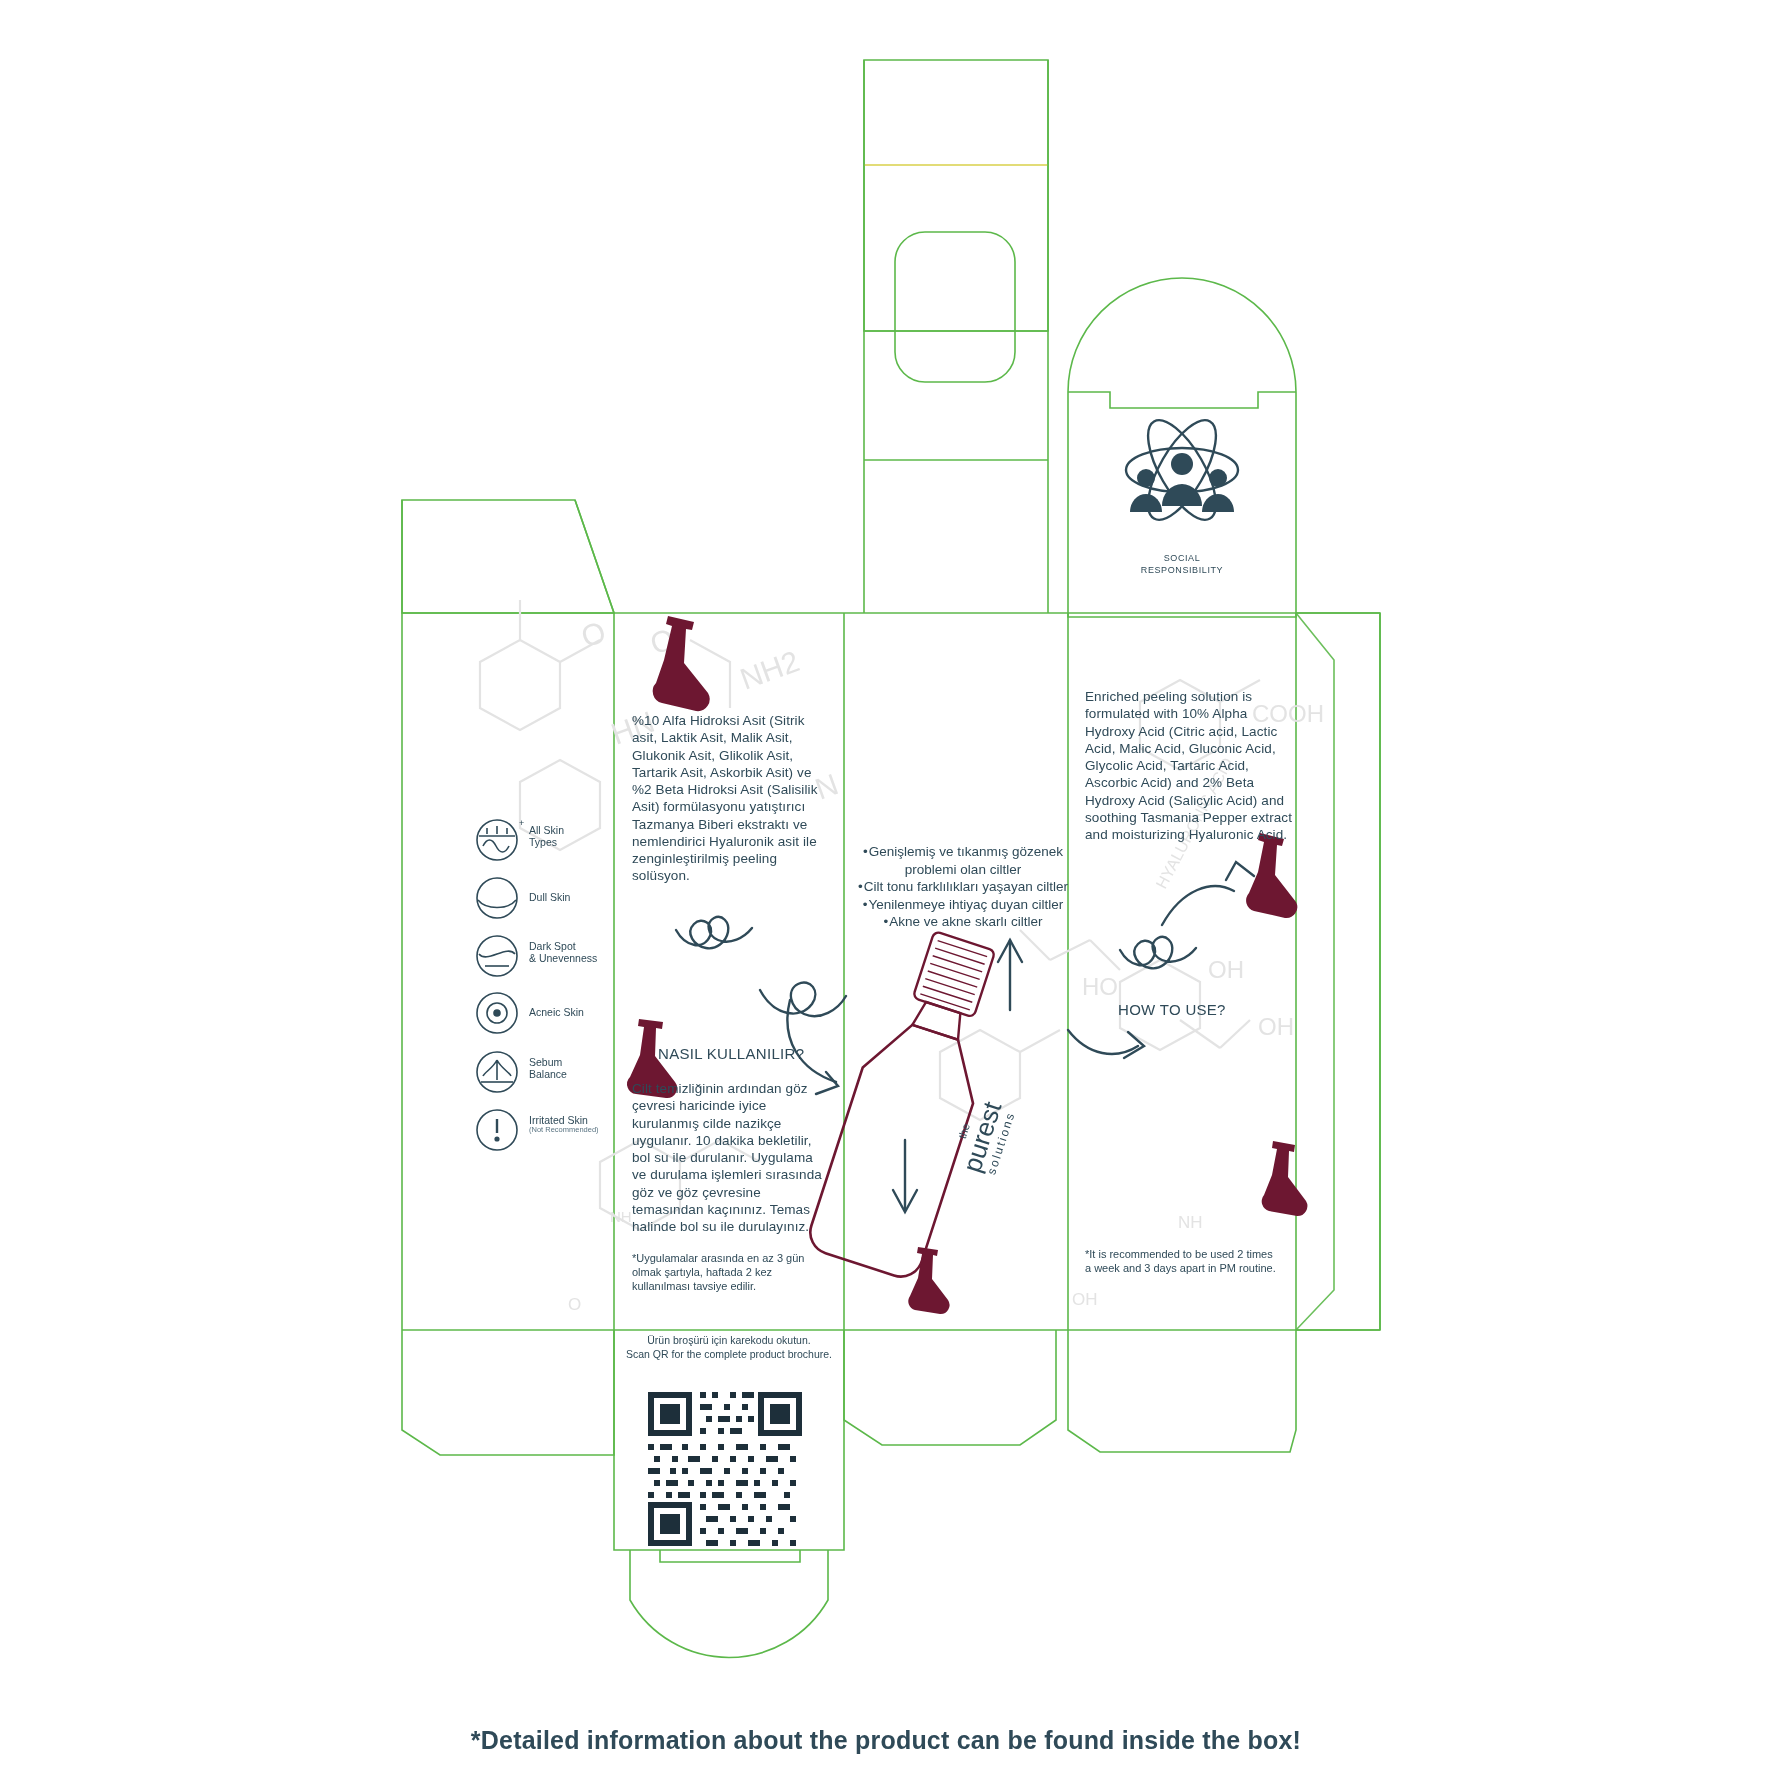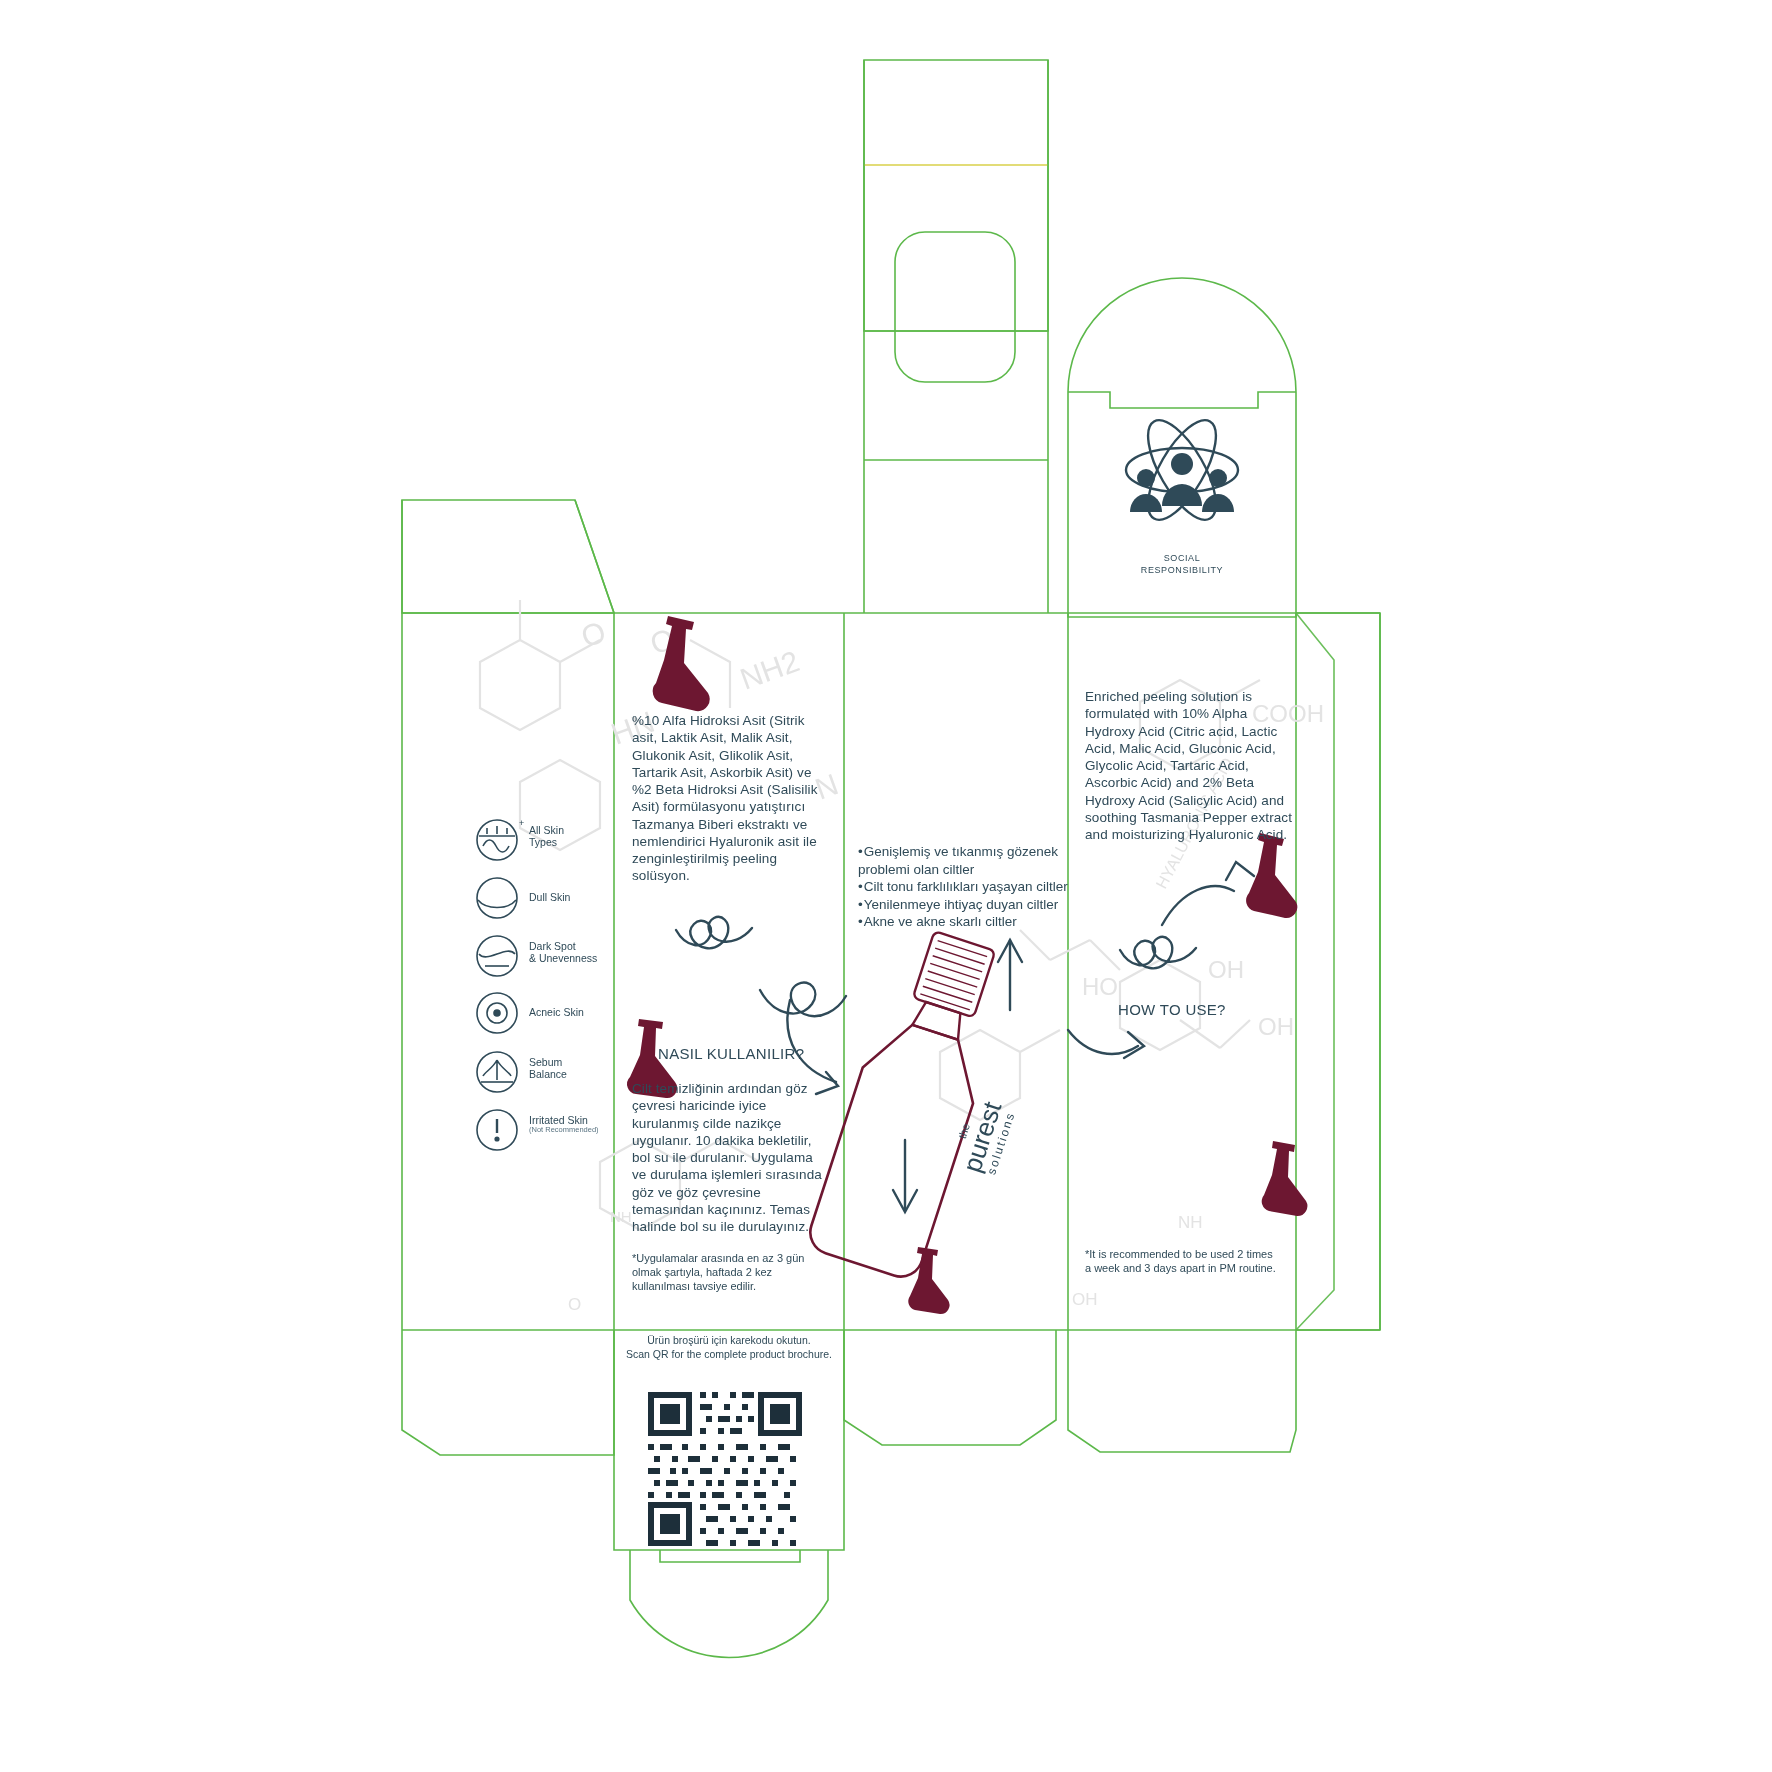--- a/index.html
+++ b/index.html
@@ -352,21 +352,21 @@
   </div>
 
   <div class="panel-text" style="left:632px; top:712px; width:190px;">%10 Alfa Hidroksi Asit (Sitrik asit, Laktik Asit, Malik Asit, Glukonik Asit, Glikolik Asit, Tartarik Asit, Askorbik Asit) ve %2 Beta Hidroksi Asit (Salisilik Asit) formülasyonu yatıştırıcı Tazmanya Biberi ekstraktı ve nemlendirici Hyaluronik asit ile zenginleştirilmiş peeling solüsyon.</div>
 
   <div class="heading" style="left:658px; top:1045px;">NASIL KULLANILIR?</div>
 
   <div class="panel-text" style="left:632px; top:1080px; width:194px;">Cilt temizliğinin ardından göz çevresi haricinde iyice kurulanmış cilde nazikçe uygulanır. 10 dakika bekletilir, bol su ile durulanır. Uygulama ve durulama işlemleri sırasında göz ve göz çevresine temasından kaçınınız. Temas halinde bol su ile durulayınız.</div>
 
   <div class="footnote" style="left:632px; top:1252px; width:192px;">*Uygulamalar arasında en az 3 gün olmak şartıyla, haftada 2 kez kullanılması tavsiye edilir.</div>
 
-  <div class="bullets" style="left:858px; top:843px; width:210px;">
+  <div class="bullets" style="left:858px; top:843px; width:210px;text-align:center;">
     <div>Genişlemiş ve tıkanmış gözenek problemi olan ciltler</div>
     <div>Cilt tonu farklılıkları yaşayan ciltler</div>
     <div>Yenilenmeye ihtiyaç duyan ciltler</div>
     <div>Akne ve akne skarlı ciltler</div>
   </div>
 
 
   <div class="panel-text" style="left:1085px; top:688px; width:212px;">Enriched peeling solution is formulated with 10% Alpha Hydroxy Acid (Citric acid, Lactic Acid, Malic Acid, Gluconic Acid, Glycolic Acid, Tartaric Acid, Ascorbic Acid) and 2% Beta Hydroxy Acid (Salicylic Acid) and soothing Tasmania Pepper extract and moisturizing Hyaluronic Acid.</div>
 
   <div class="heading" style="left:1118px; top:1001px;text-align:center;">HOW TO USE?</div>
@@ -463,14 +463,15 @@
           <rect x="130" y="136" width="6" height="6"></rect>
         <rect x="58" y="148" width="12" height="6"></rect>
           <rect x="82" y="148" width="6" height="6"></rect>
           <rect x="100" y="148" width="12" height="6"></rect>
           <rect x="124" y="148" width="6" height="6"></rect>
           <rect x="142" y="148" width="6" height="6"></rect>
       </g>
     </g>
   </svg>
 
+  <div class="bottom-note" style="top:1726px;">*Detailed information about the product can be found inside the box!</div>
 
 </div>
 
 </body></html>

